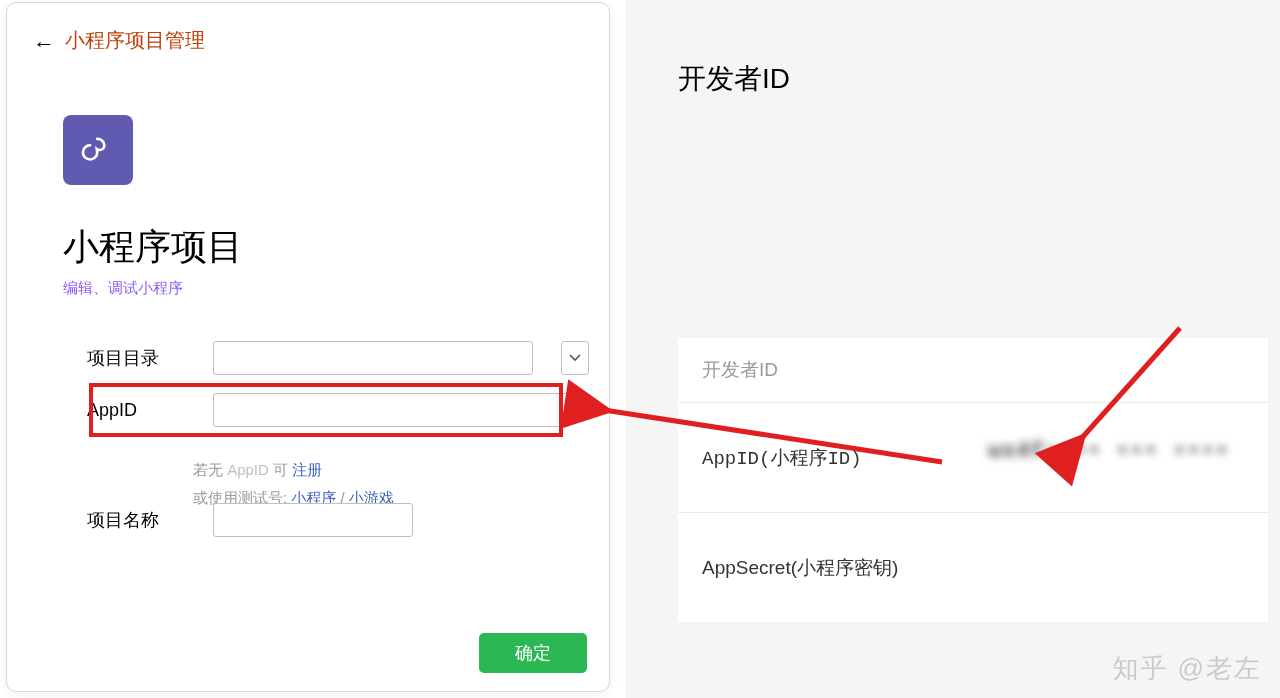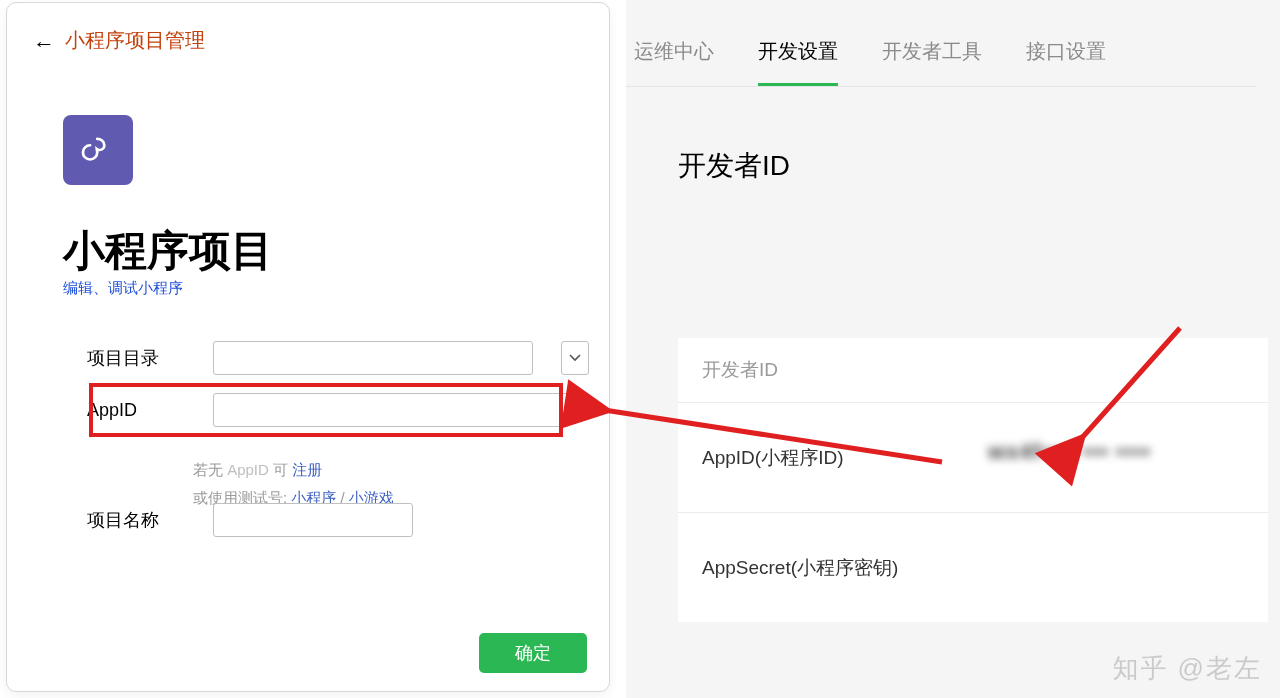--- a/index.html
+++ b/index.html
@@ -26,26 +26,26 @@
       width: 70px; height: 70px;
       background: #605ab0;
       border-radius: 8px;
       display: flex; align-items: center; justify-content: center;
     }
     .lp-icon svg { width: 38px; height: 38px; }
 
     .lp-title {
       position: absolute;
       left: 56px; top: 220px;
-      font-size: 42px; font-weight: 700; color: #000;
+      font-size: 36px; font-weight: 400; color: #000;
     }
     .lp-subtitle {
       position: absolute;
       left: 56px; top: 276px;
-      font-size: 15px; color: #1d4ed8;
+      font-size: 15px; color: #8b5cf6;
     }
 
     .form-row { position: absolute; left: 80px; display: flex; align-items: center; gap: 20px; }
     .form-row .label { width: 106px; font-size: 18px; color: #000; }
     .form-row input[type=text] {
       height: 34px; border: 1.5px solid #bfbfbf; border-radius: 3px;
       background: #fff; font-size: 16px; padding: 0 8px;
     }
     .row-dir { top: 338px; }
     .row-dir input { width: 320px; }
@@ -109,21 +109,21 @@
       display: flex; align-items: center;
       color: #9a9a9a; font-size: 19px;
     }
     .card-row {
       height: 110px;
       padding: 0 24px;
       display: flex; align-items: center;
       border-top: 1px solid #ebebeb;
       color: #333; font-size: 19px;
     }
-    .card-row1 { top: 402px; }
+    .card-row1 { top: 402px; font-family: Liberation Mono, monospace; }
     .card-row2 { top: 512px; }
     .blurred {
       position: absolute; left: 310px; top: 36px;
       width: 250px; height: 36px;
       filter: blur(4px);
       font-size: 22px; color: #444; letter-spacing: 1px;
       font-weight: 600;
     }
 
     
@@ -182,26 +182,20 @@
       <input type="text" style="">
     </div>
 
     <div class="highlight-box"></div>
 
     <button class="confirm-btn">确定</button>
   </div>
 
   <div class="right-panel">
 
-    <div class="tabs">
-      <div class="tab">运维中心</div>
-      <div class="tab active">开发设置</div>
-      <div class="tab">开发者工具</div>
-      <div class="tab">接口设置</div>
-    </div>
 
     <div class="section-title">开发者ID</div>
 
     <div class="card card-header">
       <span>开发者ID</span>
     </div>
     <div class="card card-row card-row1" style="position:absolute;">
       <span>AppID(小程序ID)</span>
       <span class="blurred">wx4f•••• ••• ••••</span>
     </div>

